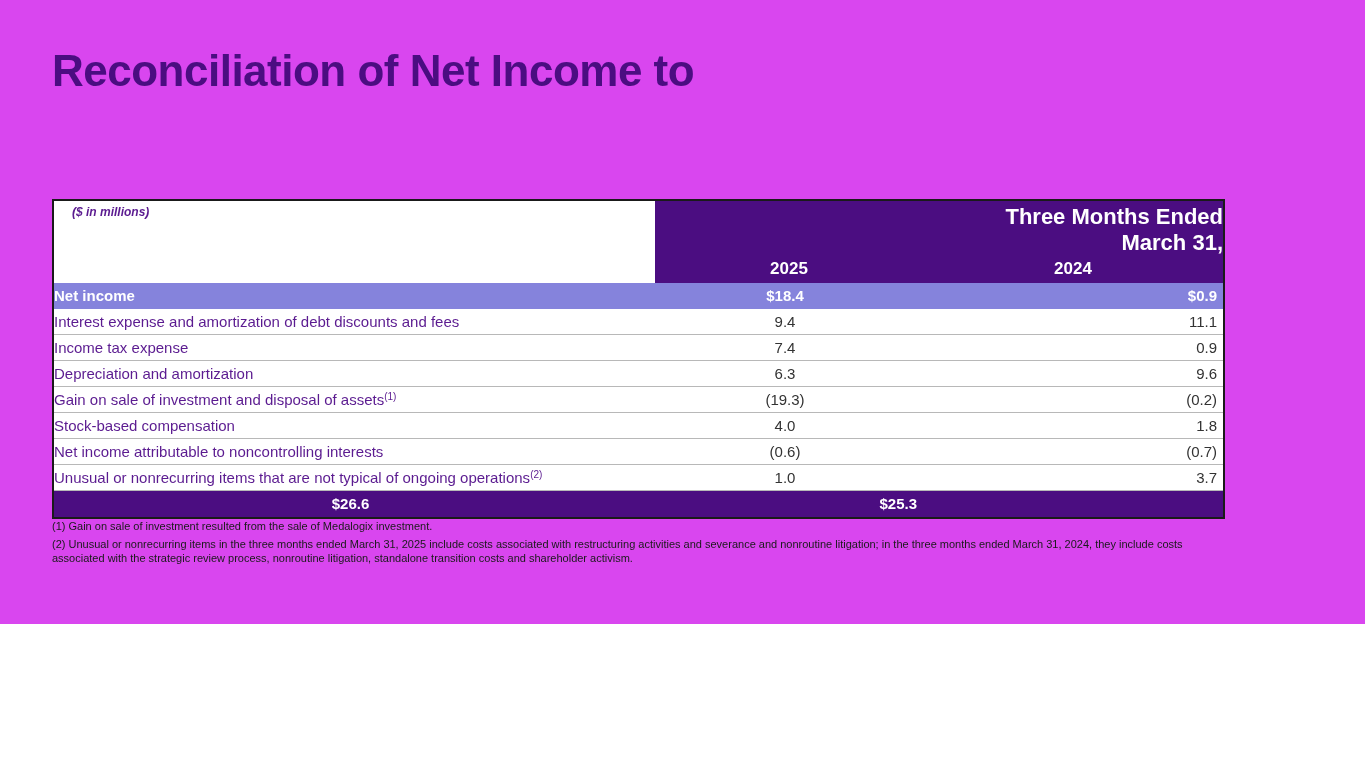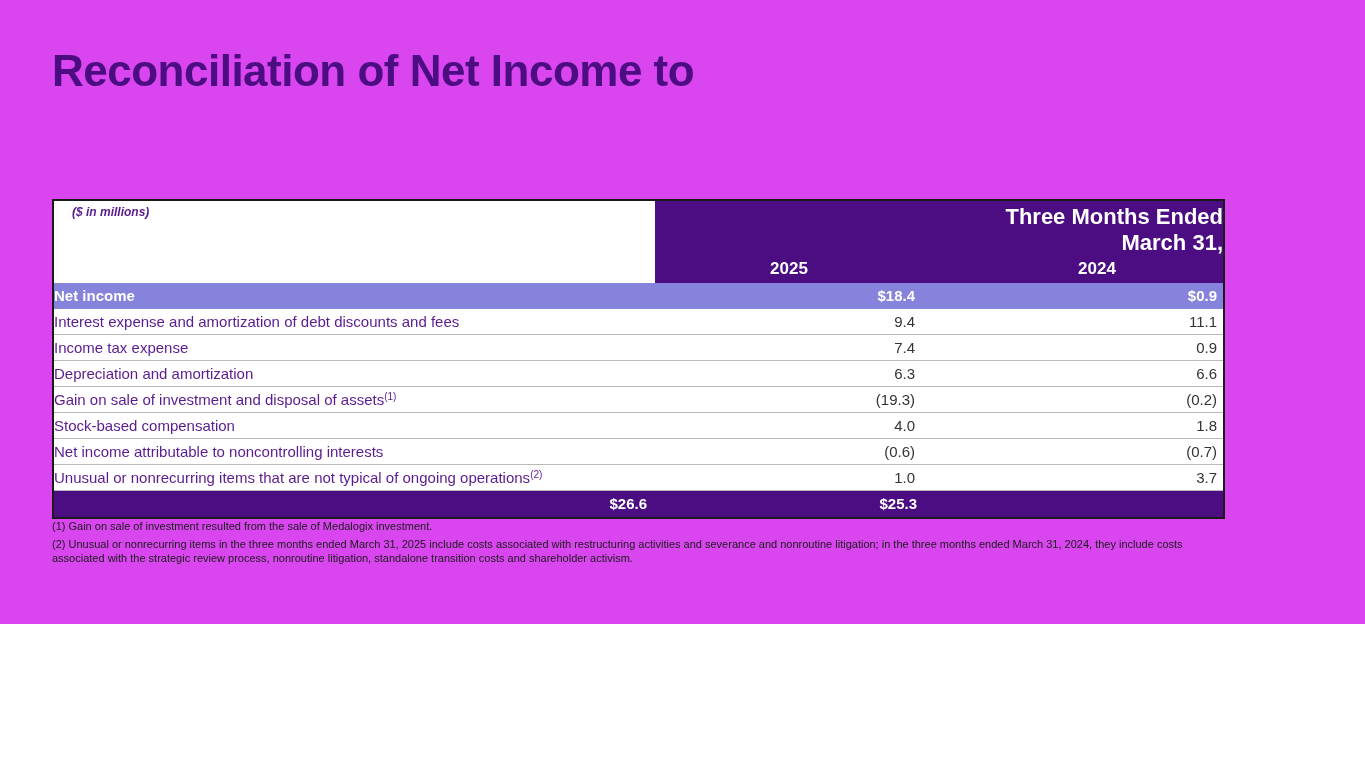--- a/index.html
+++ b/index.html
@@ -59,21 +59,20 @@
   }
   .period-line {
     text-align: right;
     font-size: 22px;
     font-weight: 700;
     line-height: 22px;
   }
   .years-row {
     display: grid;
     grid-template-columns: 268px 300px;
-    gap: 24px;
   }
   .year-cell {
     text-align: center;
     font-size: 17px;
     font-weight: 700;
     line-height: 22px;
   }
   .trow {
     display: grid;
     grid-template-columns: 601px 268px 300px;
@@ -88,21 +87,21 @@
   .cell-label {
     color: #5B1B90;
     white-space: nowrap;
     overflow: hidden;
   }
   .cell-label sup {
     font-size: 10px;
     line-height: 0;
     vertical-align: 5px;
   }
-  .cell-v2025 { text-align: right; padding-right: 8px; color: #333333; }
+  .cell-v2025 { text-align: center; padding-right: 8px; color: #333333; }
   .cell-v2024 { text-align: right; padding-right: 6px; color: #333333; }
   .trow--highlight {
     background: #8583DC;
     border-bottom: none;
     font-weight: 700;
   }
   .trow--highlight .cell-label,
   .trow--highlight .cell-v2025,
   .trow--highlight .cell-v2024 { color: #ffffff; }
   .trow--total {
@@ -179,21 +178,21 @@
 
     <div class="trow">
       <div class="cell-label"><span>Income tax expense</span><sup></sup></div>
       <div class="cell-v2025">7.4</div>
       <div class="cell-v2024">0.9</div>
     </div>
 
     <div class="trow">
       <div class="cell-label"><span>Depreciation and amortization</span><sup></sup></div>
       <div class="cell-v2025">6.3</div>
-      <div class="cell-v2024">6.6</div>
+      <div class="cell-v2024">9.6</div>
     </div>
 
     <div class="trow">
       <div class="cell-label"><span>Gain on sale of investment and disposal of assets</span><sup>(1)</sup></div>
       <div class="cell-v2025">(19.3)</div>
       <div class="cell-v2024">(0.2)</div>
     </div>
 
     <div class="trow">
       <div class="cell-label"><span>Stock-based compensation</span><sup></sup></div>

